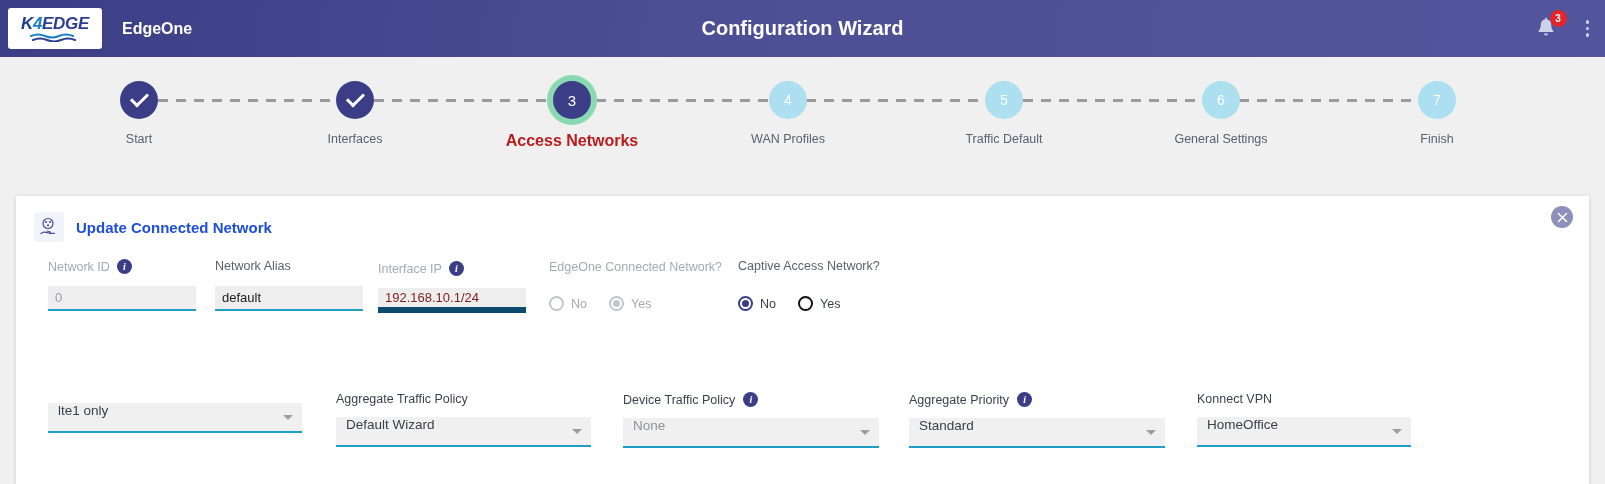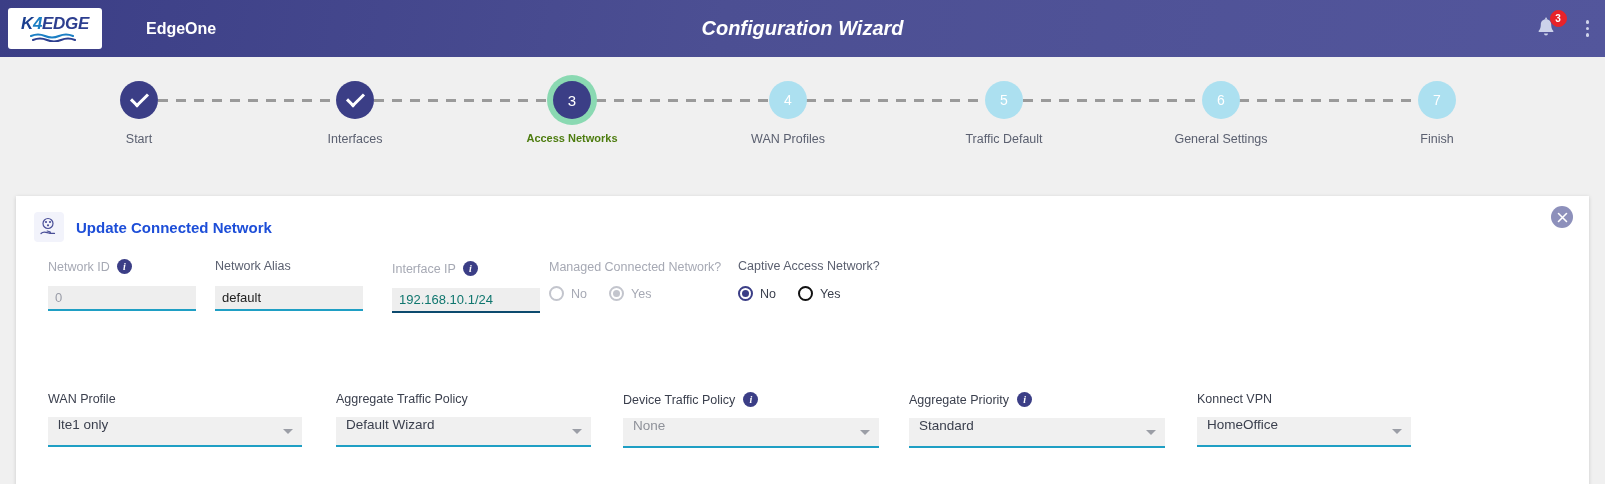--- a/index.html
+++ b/index.html
@@ -35,40 +35,39 @@
   }
   .logo-k { color: #1b3f8f; }
   .logo-4 { color: #1b7fc4; }
   .logo-edge { color: #2c3e8f; font-style: italic; }
   .logo-wave { margin-top: 1px; }
 
   .brand {
     color: #ffffff;
     font-size: 16px;
     font-weight: bold;
-    margin-left: 44px;
+    margin-left: 20px;
     white-space: nowrap;
   }
   .dev-names {
     margin-left: 34px;
     color: #ffffff;
     font-style: italic;
     font-size: 13.5px;
     line-height: 19px;
     white-space: nowrap;
   }
   .page-title {
     position: absolute;
     left: 0; right: 0;
     text-align: center;
     color: #ffffff;
     font-size: 20px;
     font-weight: bold;
     pointer-events: none;
-    font-style: italic;
   }
   .header-right {
     position: absolute;
     right: 10px;
     display: flex; align-items: center; gap: 22px;
   }
   .bell-wrap { position: relative; width: 24px; height: 26px; cursor: pointer; }
   .badge {
     position: absolute; top: -6px; right: -9px;
     background: #e8232a; color: #fff;
@@ -108,21 +107,21 @@
   }
   .circle.todo { background: #ace0f0; font-size: 14px; }
   .check { width: 17px; height: 10px; border-left: 3px solid #fff; border-bottom: 3px solid #fff;
            transform: rotate(-45deg); margin-top: -4px; }
   .step-label {
     margin-top: 13px;
     font-size: 12.5px;
     color: #5b6070;
     white-space: nowrap;
   }
-  .step-label.current { color: #4d7c0f; font-weight: bold; font-size: 11px; }
+  .step-label.current { color: #b91c1c; font-weight: bold; font-size: 16px; }
   .connector {
     position: absolute;
     top: 42px;
     height: 3px;
     background-image: linear-gradient(to right, #9a9a9a 0 10px, rgba(0,0,0,0) 10px 18px);
     background-size: 18px 3px;
     background-repeat: repeat-x;
   }
 
   
@@ -184,23 +183,23 @@
     background: #eeeeee;
     border: none;
     border-bottom: 2px solid #1f9fc4;
     font-family: "Liberation Sans", sans-serif;
     font-size: 13px;
     color: #222;
     padding: 0 7px;
     outline: none;
   }
   .txtinput.disabled { color: #9a9da8; border-bottom-color: #1f9fc4; }
-  .txtinput.readonly { color: #0f766e; border-bottom: 2px solid #0c4a6e; }
-
-  .radio-group { margin-top: 12px; display: flex; align-items: flex-start; gap: 22px; height: 25px; }
+  .txtinput.readonly { color: #7f1d1d; border-bottom: 6px solid #0c4a6e; }
+
+  .radio-group { margin-top: 12px; display: flex; align-items: flex-end; gap: 22px; height: 25px; }
   .radio-opt { display: flex; align-items: center; gap: 7px; cursor: pointer; }
   .rad {
     width: 15px; height: 15px; border-radius: 50%;
     border: 2px solid #3b3e86;
     display: flex; align-items: center; justify-content: center;
     flex: none;
   }
   .rad.on::after { content: ""; width: 7px; height: 7px; border-radius: 50%; background: #3b3e86; }
   .rad.blackring { border-color: #111111; }
   .rad.dimring { border-color: #c3c5cd; }
@@ -371,30 +370,30 @@
       <input class="txtinput disabled" disabled="" value="0" style="">
     </div>
 
     <div class="field" style="left:199px;top:0">
       <div class="f-label">
         <span>Network Alias</span>
       </div>
       <input class="txtinput" value="default" style="">
     </div>
 
-    <div class="field" style="left:376px;top:2px">
+    <div class="field" style="left:362px;top:2px">
       <div class="f-label dim">
         <span>Interface IP</span>
         <span class="info">i</span>
       </div>
       <input class="txtinput readonly" disabled="" value="192.168.10.1/24" style="">
     </div>
 
     <div class="field" style="left:533px;top:0">
-      <div class="f-label dim">Managed Connected Network?</div>
+      <div class="f-label dim">EdgeOne Connected Network?</div>
       <div class="radio-group">
         <div class="radio-opt">
           <span class="rad dimring"></span>
           <span class="rad-text dim">No</span>
         </div>
         <div class="radio-opt">
           <span class="rad dimring on"></span>
           <span class="rad-text dim">Yes</span>
         </div>
       </div>
@@ -412,23 +411,20 @@
           <span class="rad-text">Yes</span>
         </div>
       </div>
     </div>
   </div>
 
 
   <div class="form-row2" style="position:absolute;left:0;right:0;top:196px">
 
     <div class="field" style="left:32px;top:0;width:254px">
-      <div class="sel-label">
-        <span>WAN Profile</span>
-      </div>
       <div class="select">
         <span class="sel-value">lte1 only</span>
         <span class="chev"></span>
       </div>
     </div>
 
     <div class="field" style="left:320px;top:0;width:255px">
       <div class="sel-label">
         <span>Aggregate Traffic Policy</span>
       </div>

